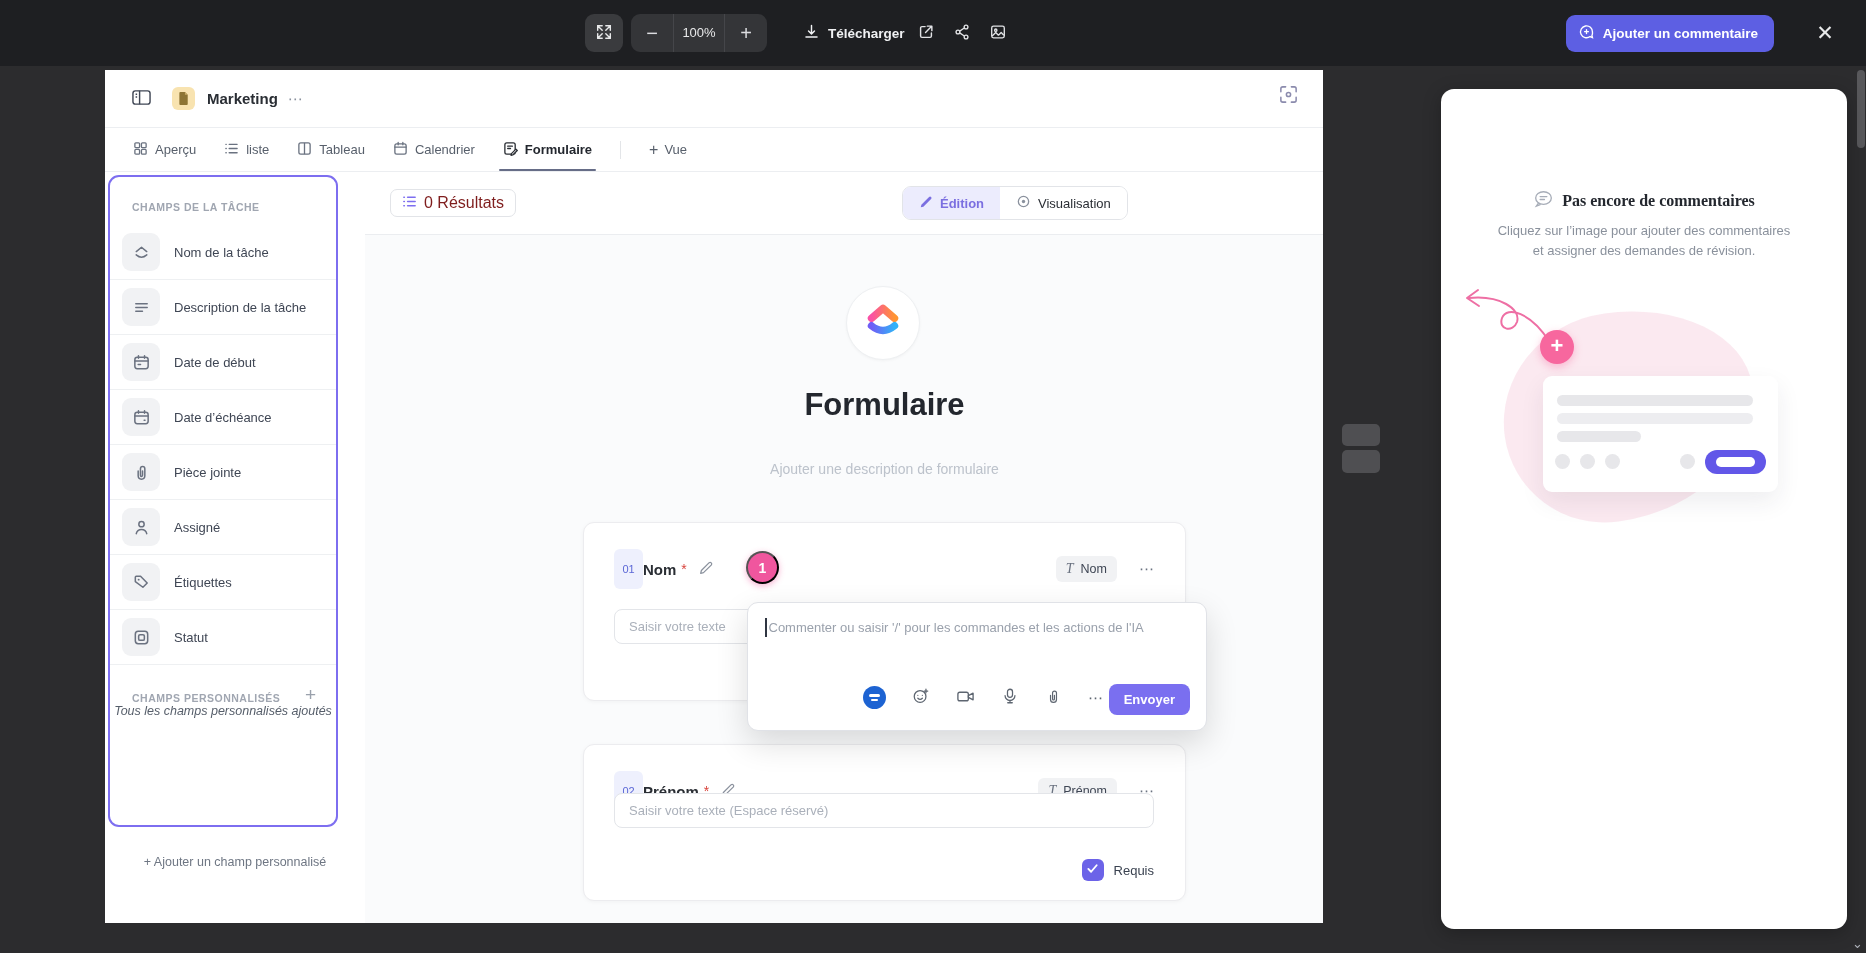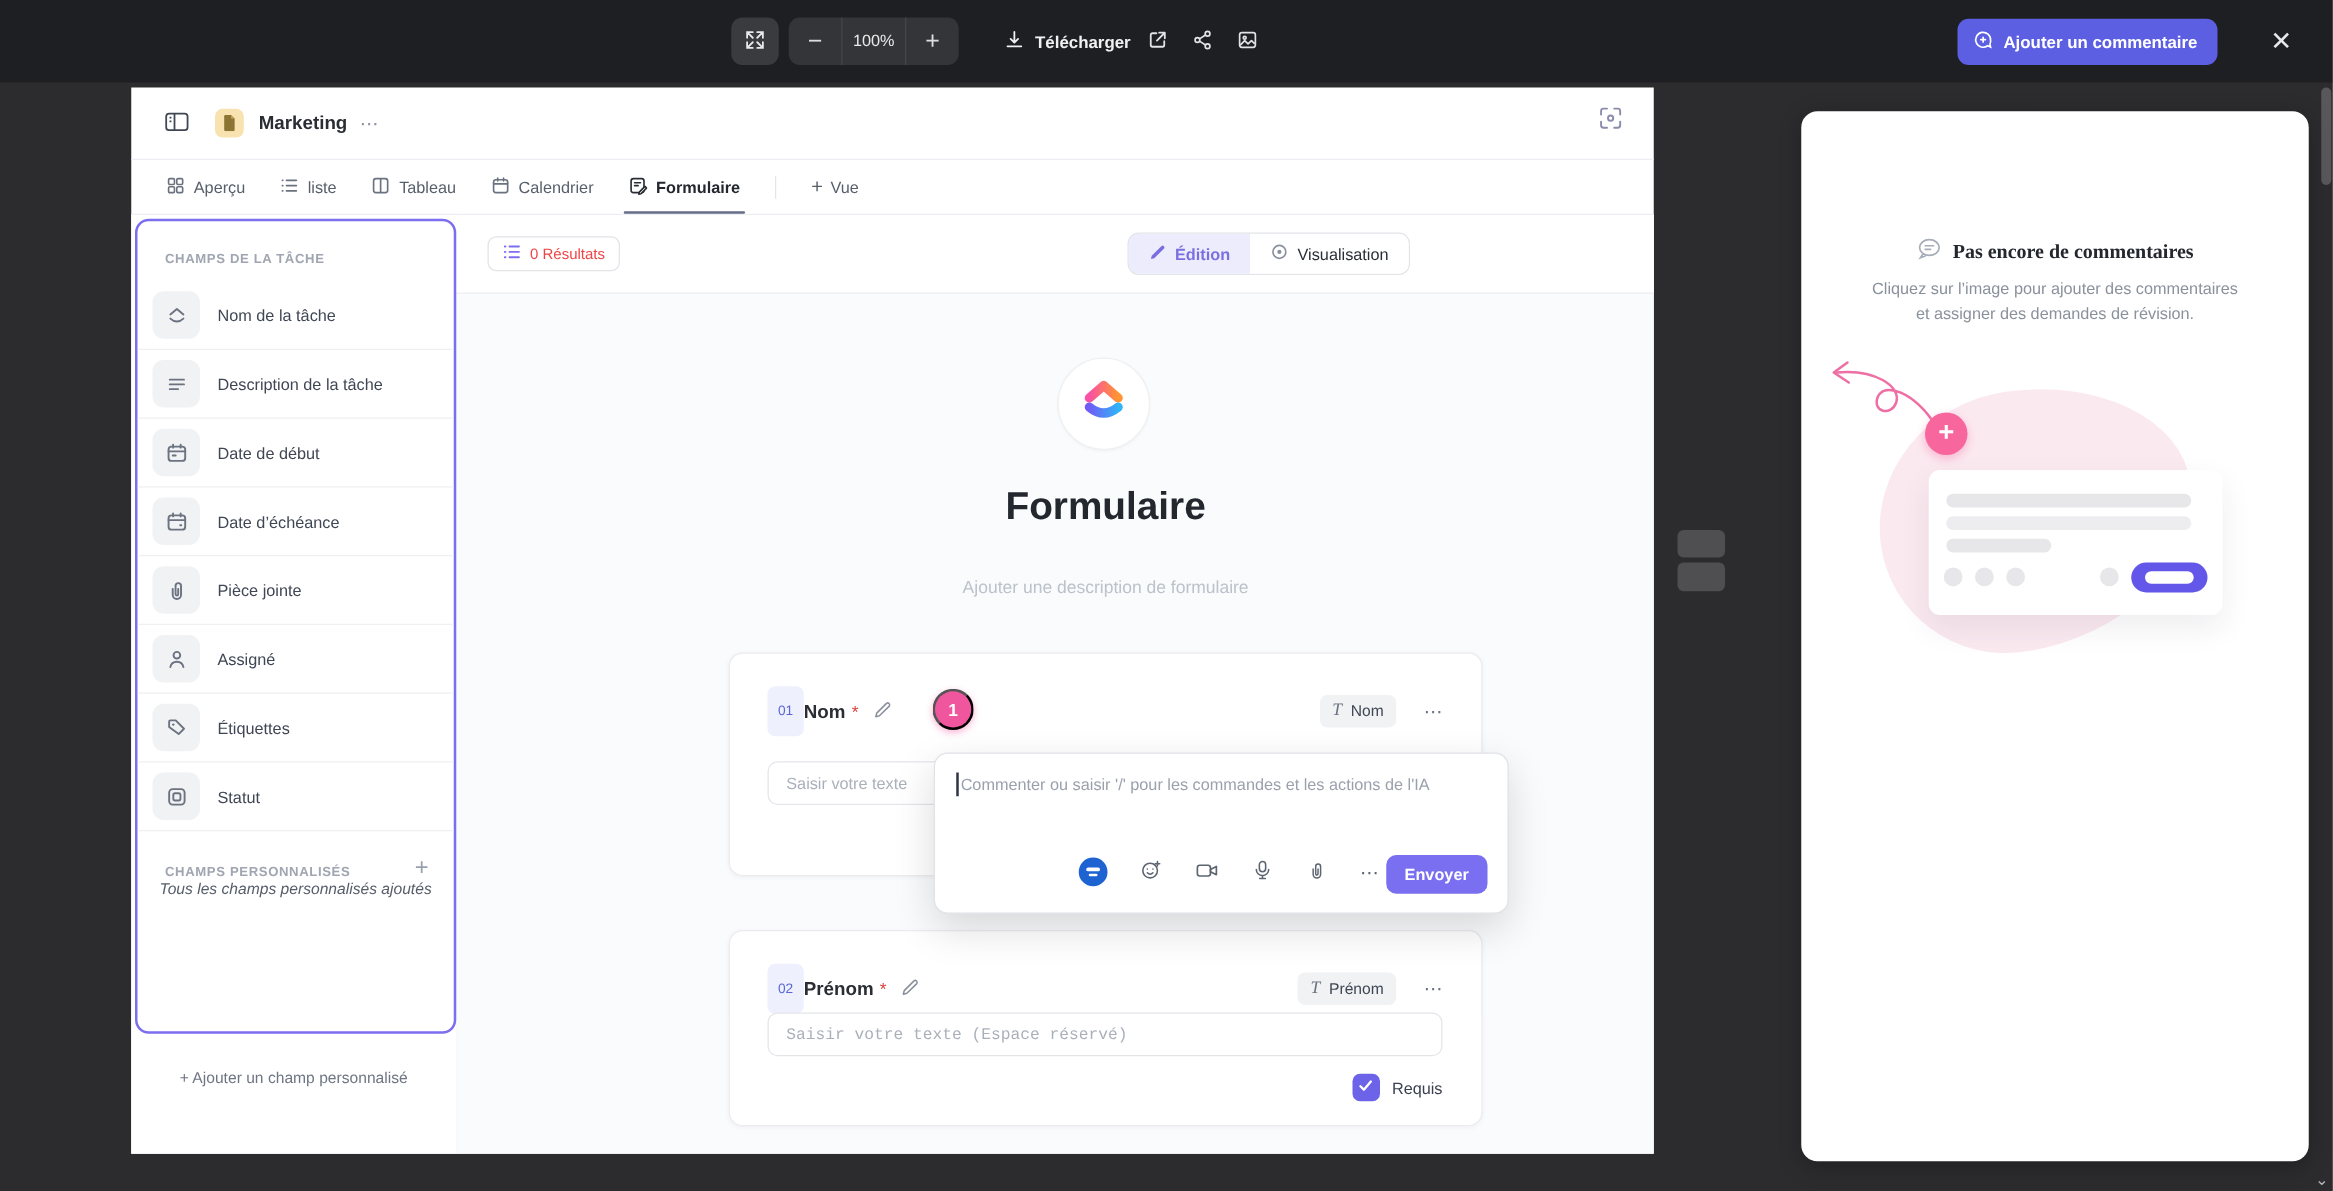--- a/index.html
+++ b/index.html
@@ -44,41 +44,41 @@
   .tab.active::after { content:""; position:absolute; left:-4px; right:-4px; bottom:0; height:2px; background:#666d87; border-radius:2px; }
   .tab-divider { width:1px; height:18px; background:#e3e5e8; }
   .tab-add { display:flex; align-items:center; gap:6px; font-size:13px; color:#575f6b; cursor:pointer; }
   .tab-add .plus { font-size:16px; color:#575f6b; }
 
   .doc-content { position:absolute; left:0; top:102px; width:1218px; height:751px; }
   .side-col { position:absolute; left:0; top:0; width:260px; height:751px; background:#fff; }
   .v-divider { position:absolute; left:260px; top:0; width:1px; height:751px; background:#ebedf0; }
 
   
-  .fields-panel { position:absolute; left:3px; top:3px; width:257px; height:652px; background:#fff;
+  .fields-panel { position:absolute; left:3px; top:3px; width:230px; height:652px; background:#fff;
                   border:2px solid #7d6ef0; border-radius:11px; z-index:5; overflow:hidden; }
   .panel-sec-title { font-size:10.5px; letter-spacing:.5px; color:#a0a6b1; font-weight:700;
                      margin:24px 22px 12px 22px; }
   .side-row { height:55px; display:flex; align-items:center; gap:14px; padding-left:12px;
               border-bottom:1px solid #eef0f2; cursor:grab; }
   .side-ic { width:38px; height:38px; background:#f1f2f4; border-radius:9px; display:flex; align-items:center; justify-content:center; flex:0 0 auto; }
   .side-ic svg { stroke:#6b7280; }
   .side-label { font-size:13px; color:#3f4654; }
   .custom-head { display:flex; align-items:flex-end; justify-content:space-between; padding:20px 20px 0 22px; }
   .custom-head .t { font-size:10.5px; letter-spacing:.5px; color:#a0a6b1; font-weight:700; }
   .plus-btn { background:none; border:none; color:#9aa1ac; font-size:19px; cursor:pointer; line-height:1; }
   .all-added { font-style:italic; font-size:12.5px; color:#565e6a; text-align:center; }
   .add-custom-btn { position:absolute; left:0; top:683px; width:260px; text-align:center; background:none; border:none;
                     font-size:12.5px; color:#6e7683; cursor:pointer; }
 
   
   .form-area { position:absolute; left:260px; top:0; width:958px; height:751px; background:#fafbfc; }
   .results-bar { position:absolute; left:0; top:0; width:958px; height:63px; background:#fff; border-bottom:1px solid #ebedf0; }
   .results-btn { position:absolute; left:25px; top:17px; height:28px; padding:0 11px; background:#fff; border:1px solid #e2e4e8;
-                 border-radius:7px; display:flex; align-items:center; gap:7px; font-size:12px; color:#ef4444; cursor:pointer; }
+                 border-radius:7px; display:flex; align-items:center; gap:7px; font-size:16px; color:#7f1d1d; cursor:pointer; }
   .mode-toggle { position:absolute; left:537px; top:14px; height:34px; border:1px solid #e2e4e8; border-radius:9px;
                  background:#fff; display:flex; overflow:hidden; }
   .mode-seg { display:flex; align-items:center; gap:7px; padding:0 16px; font-size:13px; cursor:pointer; border:none; background:#fff; color:#2a2e34; }
   .mode-seg.active { background:#ececfd; color:#7b6fe0; font-weight:700; }
 
   .canvas { position:absolute; left:0; top:63px; width:958px; height:688px; }
   .logo-circle { position:absolute; left:481px; top:51px; width:74px; height:74px; background:#fff; border:1px solid #eef0f2;
                  border-radius:50%; display:flex; align-items:center; justify-content:center; box-shadow:0 1px 3px rgba(0,0,0,.04); }
   .form-title { position:absolute; left:218px; top:152px; width:603px; text-align:center; font-size:31px; font-weight:700; color:#23272e; }
   .form-desc { position:absolute; left:218px; top:226px; width:603px; text-align:center; font-size:14px; color:#bcc2cb; cursor:text; }
@@ -94,21 +94,21 @@
   .f-star { color:#d8433c; font-size:14px; margin-left:5px; }
   .pencil { margin-left:11px; background:none; border:none; cursor:pointer; display:flex; }
   .head-right { margin-left:auto; display:flex; align-items:center; gap:22px; }
   .type-chip { height:26px; background:#f1f2f4; border-radius:6px; padding:0 10px; display:flex; align-items:center; gap:7px; cursor:pointer; border:none; }
   .type-T { font-family:"Liberation Serif", serif; font-style:italic; font-size:14px; color:#6a7280; }
   .type-name { font-size:12.5px; color:#3f4654; }
   .card-menu { background:none; border:none; color:#6a7280; font-size:15px; letter-spacing:1px; cursor:pointer; }
   .f-input { position:absolute; left:30px; right:31px; height:35px; border:1px solid #e3e5e9; border-radius:8px;
              background:#fff; font-size:13px; color:#3f4654; padding:0 14px; outline:none; font-family:inherit; }
   .f-input::placeholder { color:#aab0ba; }
-  .in1 { top:86px; } .in2 { top:65px;font-family:Liberation Mono, monospace; }
+  .in1 { top:86px; } .in2 { top:48px; }
   .comment-pin { position:absolute; left:162px; top:28px; width:33px; height:33px; background:#f0569e; border-radius:50%;
                  color:#fff; font-size:14px; font-weight:700; display:flex; align-items:center; justify-content:center;
                  box-shadow:0 2px 6px rgba(240,86,158,.45); cursor:pointer; z-index:6; }
   .requis-row { position:absolute; right:31px; top:114px; display:flex; align-items:center; gap:10px;padding-left:15px; }
   .requis-check { width:22px; height:22px; background:#6c63e8; border-radius:6px; display:flex; align-items:center; justify-content:center; cursor:pointer; border:none; }
   .requis-label { font-size:13px; color:#3a4250; }
 
   
   .composer { position:absolute; left:382px; top:367px; width:460px; height:129px; background:#fff; z-index:20;
               border:1px solid #e0e2e7; border-radius:11px; box-shadow:0 12px 32px rgba(0,0,0,.14); }

